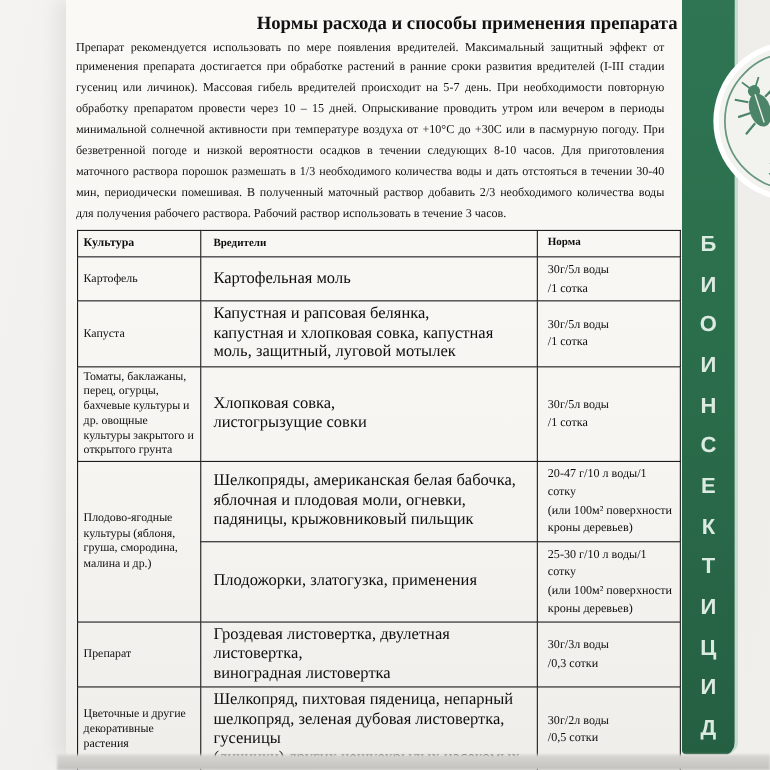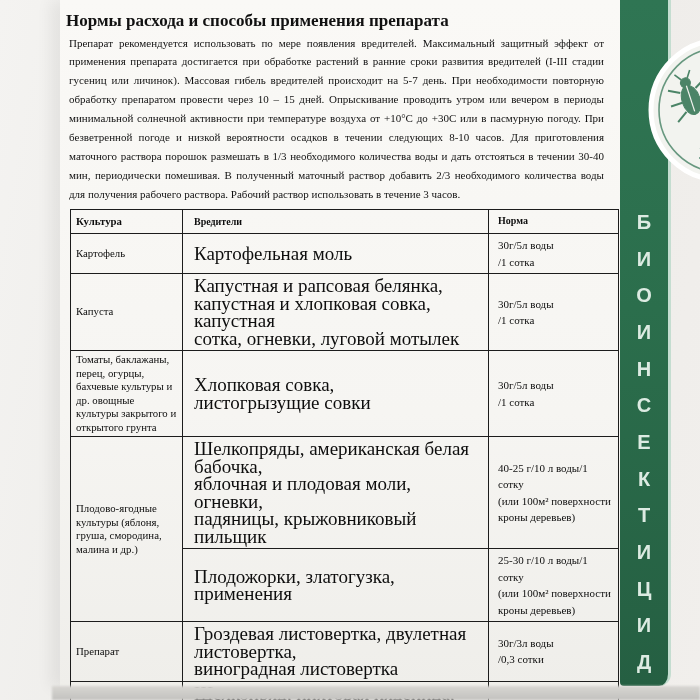--- a/index.html
+++ b/index.html
@@ -13,21 +13,21 @@
 
   
   .label {
     position: absolute; left: 60px; top: 0; width: 562px; height: 688px;
     background: linear-gradient(180deg, #faf9f6 0%, #f6f5f2 60%, #efeeea 100%);
     box-shadow: -10px 0 14px rgba(0,0,0,0.06);
     color: #111;
   }
   .label-title {
     margin: 11px 6px 3px 6px;
-    text-align: left;
+    text-align: right;
     font-size: 17px; font-weight: bold; line-height: 1.15;
   }
   .intro {
     margin: 1px 18px 0 9px;
     font-size: 11px; line-height: 18.9px;
     text-align: justify;
     color: #121212;
   }
   table.apptable {
     margin: 5px 0 0 10px;
@@ -39,21 +39,21 @@
     border: 1.6px solid #1c1c1c;
     vertical-align: middle;
     color: #0e0e0e;
     overflow: hidden;
   }
   .apptable th { text-align: left; font-weight: bold; margin-left: 48px; }
   .col-culture { width: 112px; }
   .col-pests   { width: 306px; }
   .col-norm    { width: 130px; }
   .c-culture { font-size: 10.8px; line-height: 13.5px; padding: 2px 3px 2px 5px; }
-  .c-pests   { font-size: 19px; line-height: 17.5px; padding: 3px 5px 3px 11px; }
+  .c-pests   { font-size: 15px; line-height: 17.5px; padding: 3px 5px 3px 11px; }
   .c-norm    { font-size: 11px; line-height: 16.5px; padding: 3px 3px 3px 9px; }
   th.c-pests, th.c-norm { font-size: 10px; }
   .pre { white-space: pre-line; }
   tr.h24 { height: 24px; } tr.h38 { height: 38px; } tr.h56 { height: 56px; }
   tr.h80 { height: 80px; } tr.h70 { height: 70px; } tr.h50 { height: 50px; }
   tr.h62 { height: 62px; }
 
   
   .strip {
     position: absolute; left: 620px; top: 0; width: 48px; height: 686px;
@@ -104,37 +104,37 @@
       <tr class="h38">
         <td class="c-culture">Картофель</td>
         <td class="c-pests pre">Картофельная моль</td>
         <td class="c-norm pre">30г/5л воды
 /1 сотка</td>
       </tr>
       <tr class="h56">
         <td class="c-culture">Капуста</td>
         <td class="c-pests pre">Капустная и рапсовая белянка,
 капустная и хлопковая совка, капустная
-сотка, огневки, луговой мотылек</td>
+моль, защитный, луговой мотылек</td>
         <td class="c-norm pre">30г/5л воды
 /1 сотка</td>
       </tr>
       <tr class="h80">
         <td class="c-culture">Томаты, баклажаны, перец, огурцы, бахчевые культуры и др. овощные культуры закрытого и открытого грунта</td>
         <td class="c-pests pre">Хлопковая совка,
 листогрызущие совки</td>
         <td class="c-norm pre">30г/5л воды
 /1 сотка</td>
       </tr>
       <tr class="h70">
         <td class="c-culture" rowspan="2">Плодово-ягодные культуры (яблоня, груша, смородина, малина и др.)</td>
         <td class="c-pests pre">Шелкопряды, американская белая бабочка,
 яблочная и плодовая моли, огневки,
 падяницы, крыжовниковый пильщик</td>
-        <td class="c-norm pre">40-25 г/10 л воды/1 сотку
+        <td class="c-norm pre">20-47 г/10 л воды/1 сотку
 (или 100м² поверхности
 кроны деревьев)</td>
       </tr>
       <tr class="h50">
         <td class="c-pests pre">Плодожорки, златогузка, применения</td>
         <td class="c-norm pre">25-30 г/10 л воды/1 сотку
 (или 100м² поверхности
 кроны деревьев)</td>
       </tr>
       <tr class="h50">

